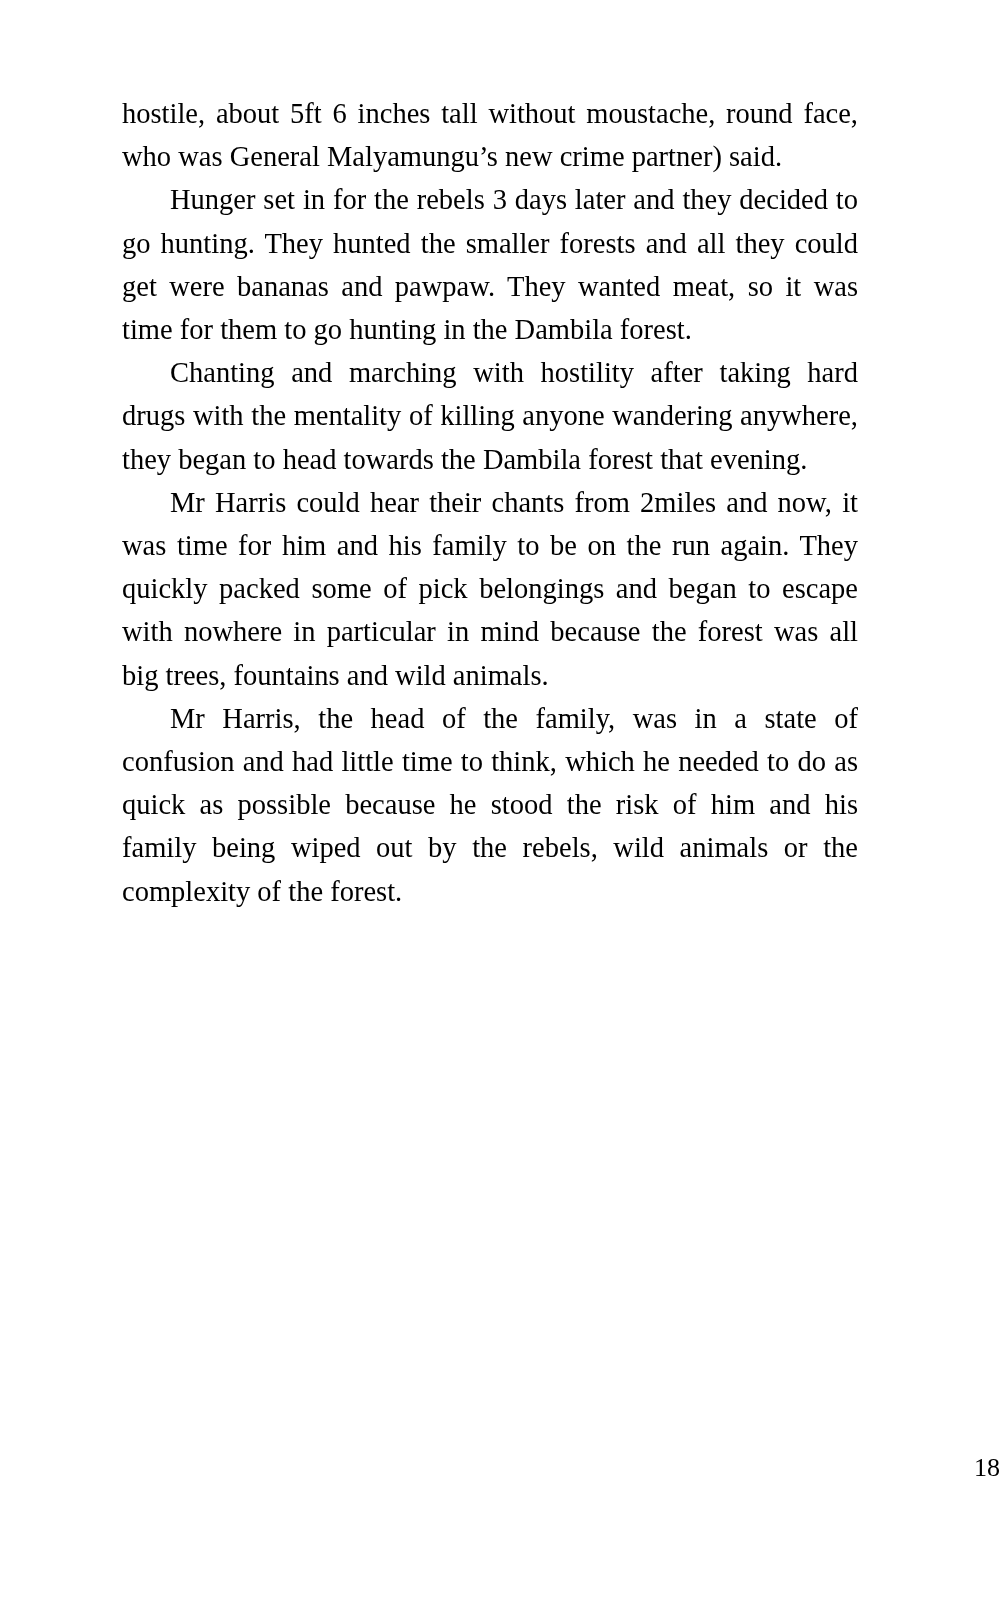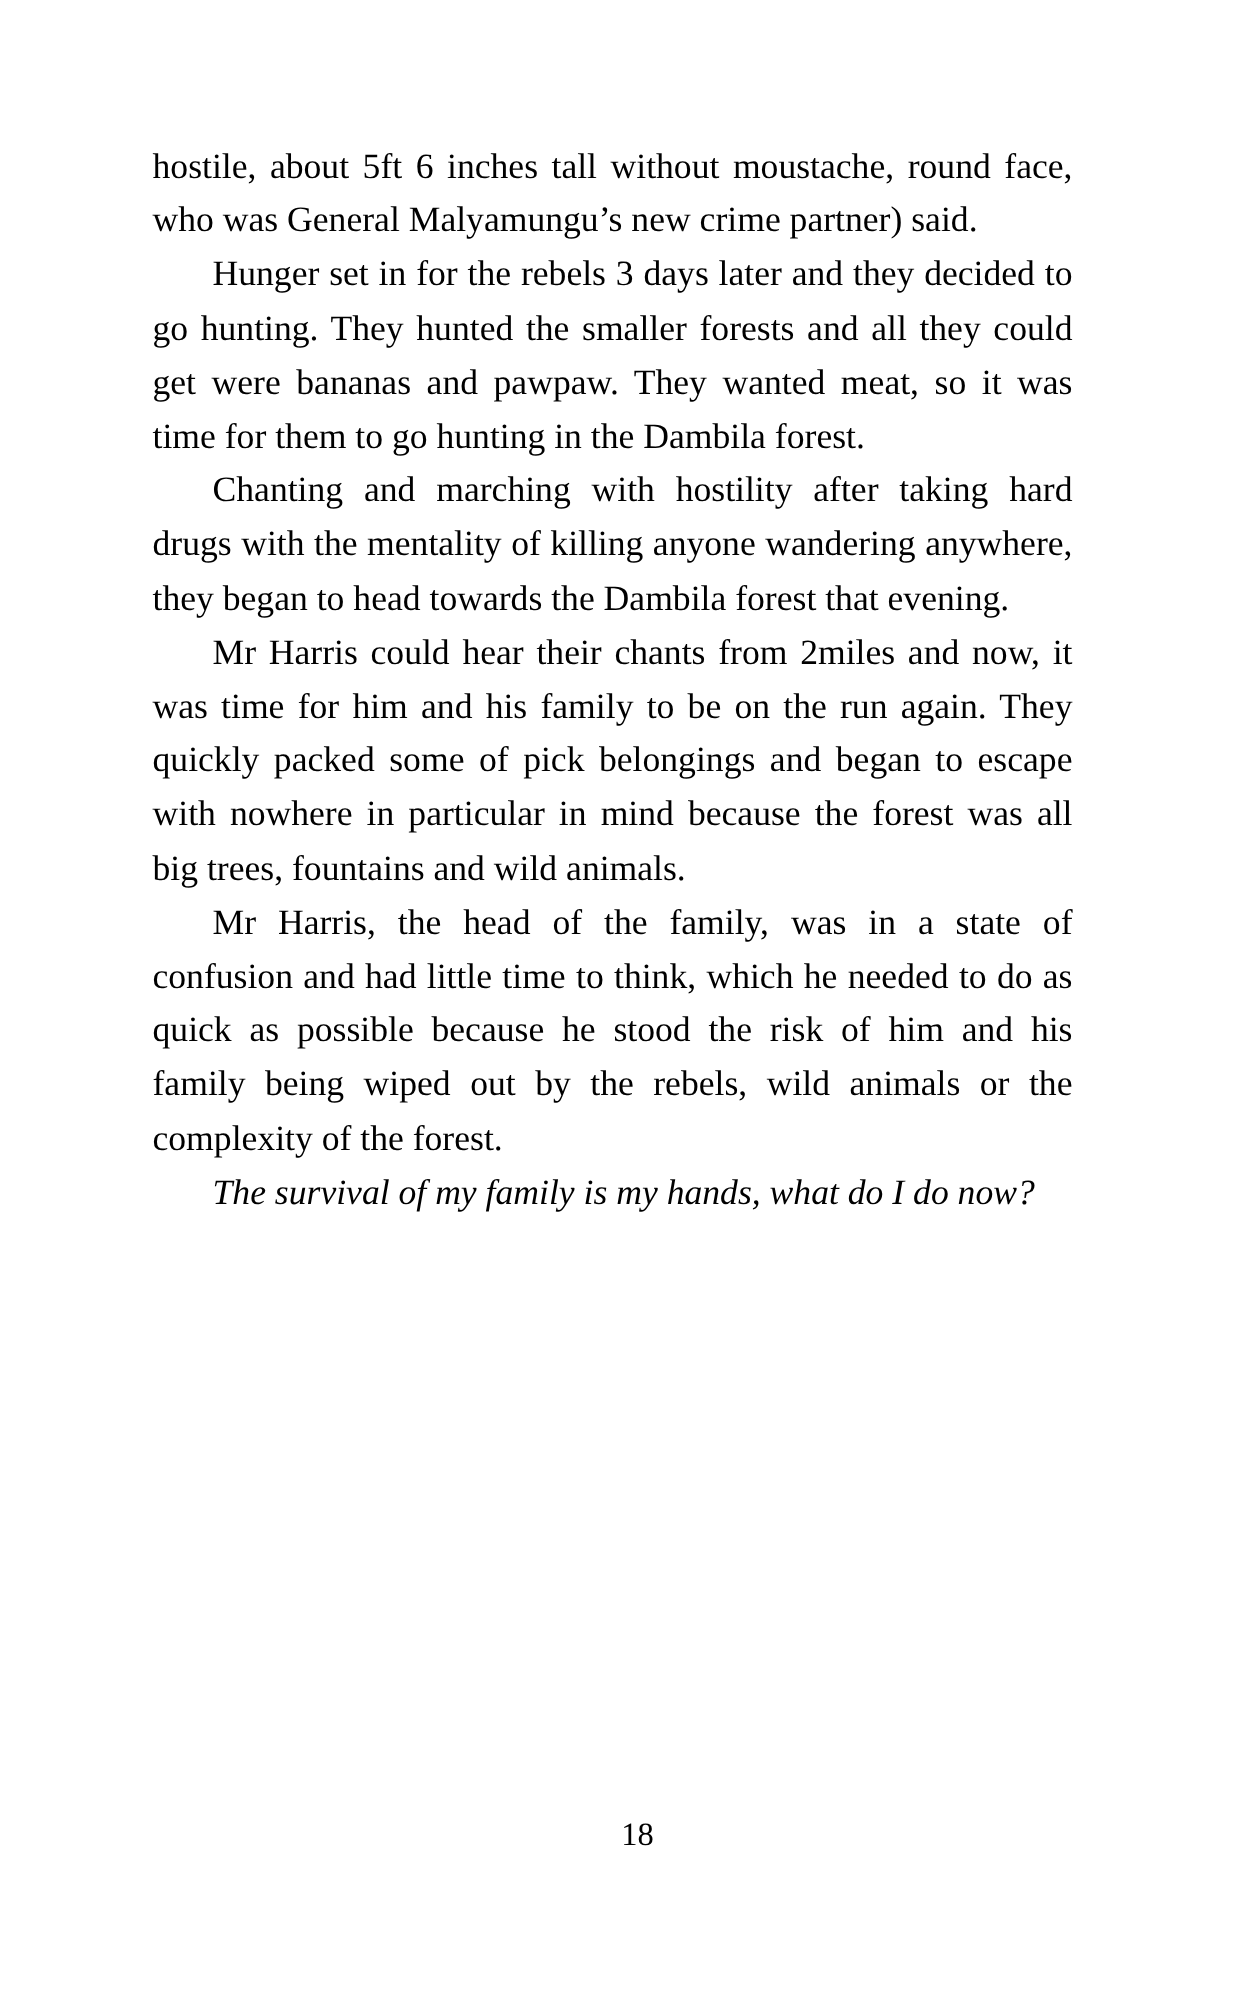--- a/index.html
+++ b/index.html
@@ -12,21 +12,21 @@
     width: 1000px;
     height: 1598px;
     background: #ffffff;
     margin: 0 auto;
     overflow: hidden;
     box-sizing: border-box;
   }
   .text-block {
     position: absolute;
     left: 122px;
-    top: 112px;
+    top: 92px;
     width: 736px;
   }
   .para {
     margin: 0;
     font-family: "Liberation Serif", "DejaVu Serif", serif;
     font-size: 28.5px;
     line-height: 43.2px;
     color: #000000;
     text-align: justify;
     text-justify: inter-word;
@@ -47,21 +47,21 @@
     width: 100%;
   }
   .para.no-stretch::after {
     content: none;
   }
   .page-number {
     position: absolute;
     left: 0;
     right: 0;
     top: 1452px;
-    text-align: center;
+    text-align: right;
     font-family: "Liberation Serif", "DejaVu Serif", serif;
     font-size: 26px;
     line-height: 32px;
     color: #000000;
     margin-left: 20px;
   }
 </style>
 </head>
 <body>
 
@@ -74,20 +74,19 @@
 
 
     <p class="para indent no-stretch">Hunger set in for the rebels 3 days later and they decided to go hunting. They hunted the smaller forests and all they could get were bananas and pawpaw. They wanted meat, so it was time for them to go hunting in the Dambila forest.</p>
 
     <p class="para indent no-stretch">Chanting and marching with hostility after taking hard drugs with the mentality of killing anyone wandering anywhere, they began to head towards the Dambila forest that evening.</p>
 
     <p class="para indent no-stretch">Mr Harris could hear their chants from 2miles and now, it was time for him and his family to be on the run again. They quickly packed some of pick belongings and began to escape with nowhere in particular in mind because the forest was all big trees, fountains and wild animals.</p>
 
     <p class="para indent no-stretch">Mr Harris, the head of the family, was in a state of confusion and had little time to think, which he needed to do as quick as possible because he stood the risk of him and his family being wiped out by the rebels, wild animals or the complexity of the forest.</p>
 
-    <p class="para indent italic no-stretch">The survival of my family is my hands, what do I do now?</p>
 
 
   </div>
 
   <div class="page-number">18</div>
 
 </div>
 
 </body></html>

